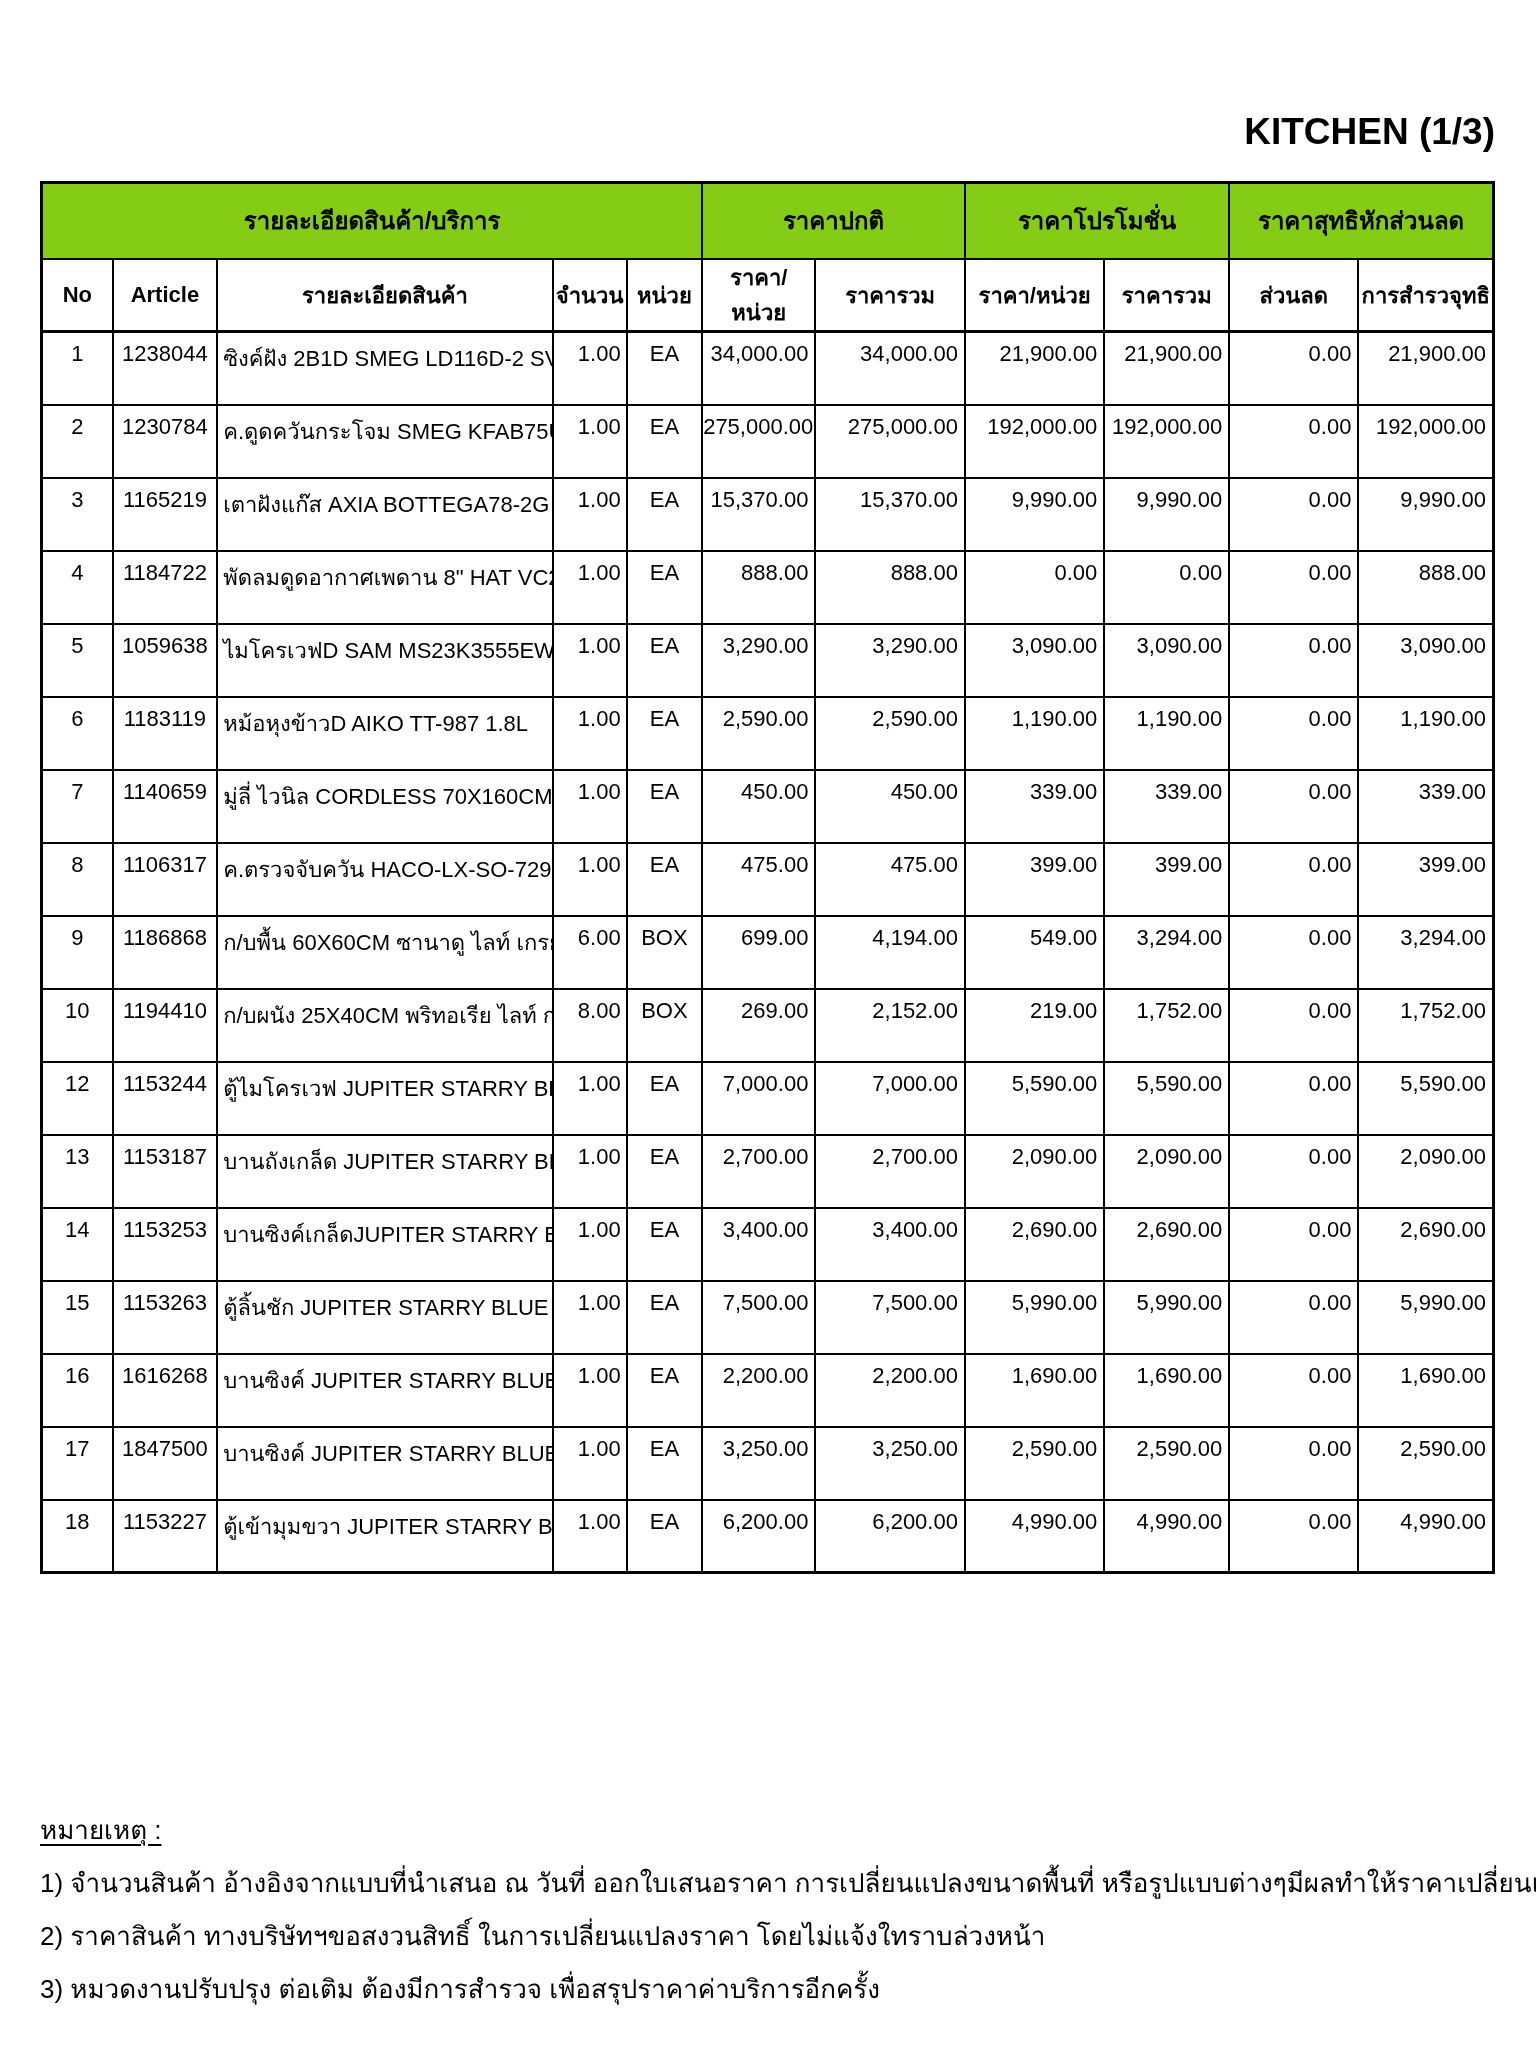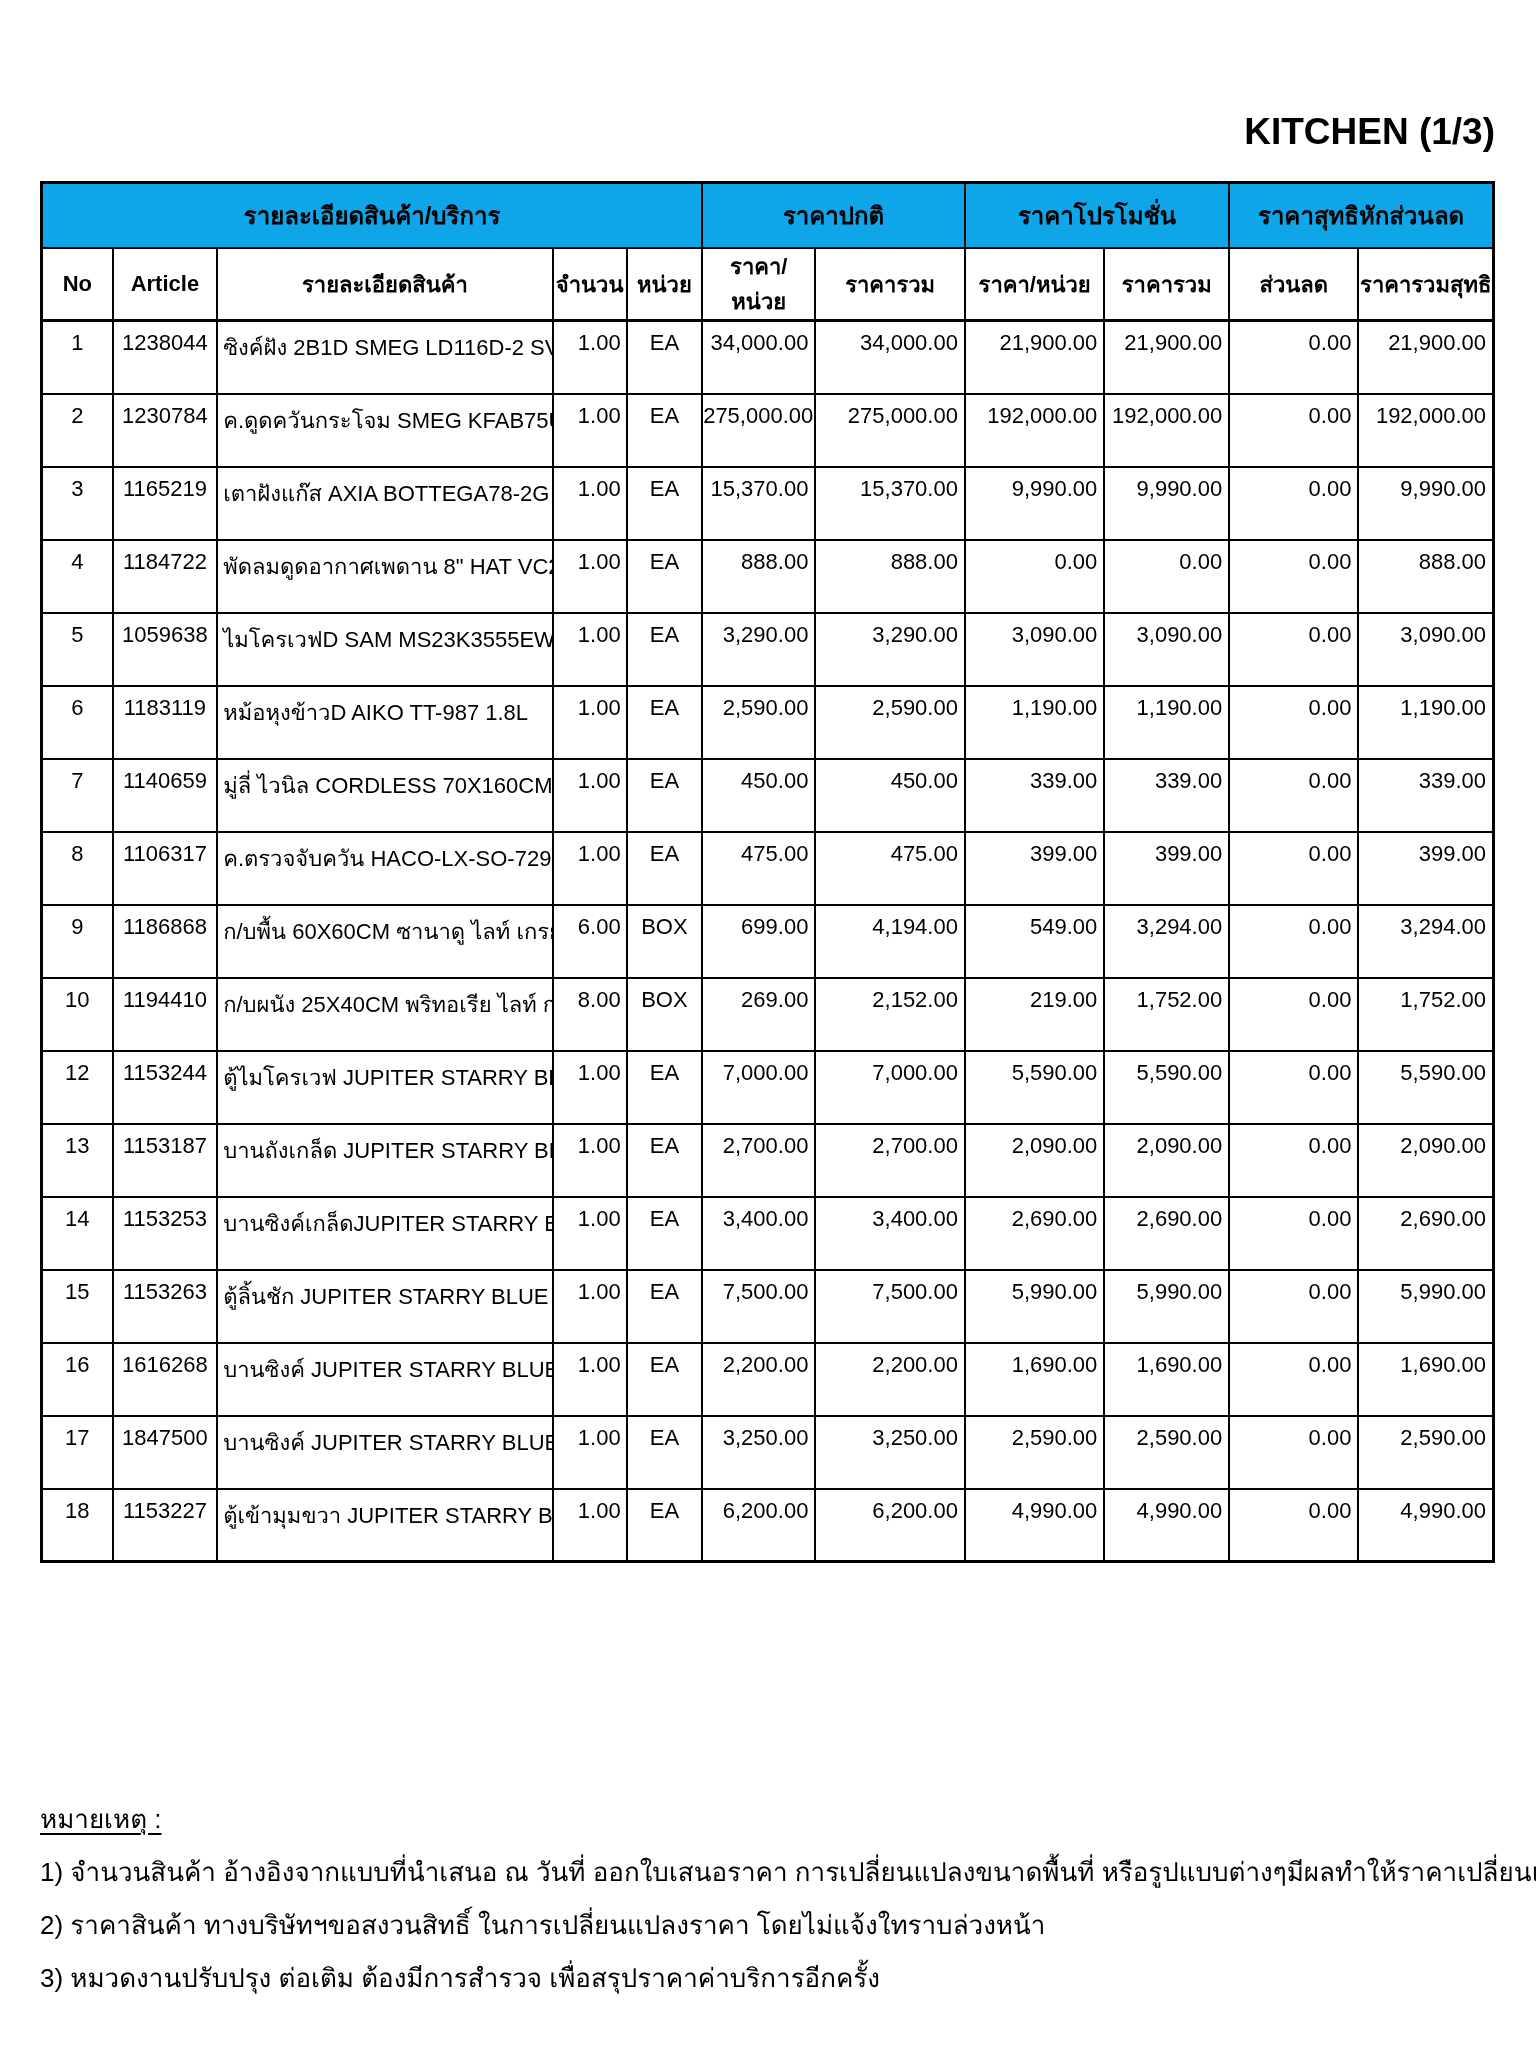--- a/index.html
+++ b/index.html
@@ -27,22 +27,22 @@
     width: 100%;
     border-collapse: collapse;
     table-layout: fixed;
     border: 3px solid #000;
   }
   .price-table th, .price-table td {
     border: 2px solid #000;
     overflow: hidden;
   }
   tr.group-row th {
-    background: #0ea5e9;
-    height: 66px;
+    background: #84cc16;
+    height: 77px;
     font-size: 24px;
     font-weight: bold;
     text-align: center;
     vertical-align: middle;
   }
   tr.col-row th {
     height: 72px;
     font-size: 22px;
     font-weight: bold;
     text-align: center;
@@ -106,21 +106,21 @@
         <th>No</th>
         <th>Article</th>
         <th>รายละเอียดสินค้า</th>
         <th>จำนวน</th>
         <th>หน่วย</th>
         <th>ราคา/หน่วย</th>
         <th>ราคารวม</th>
         <th>ราคา/หน่วย</th>
         <th>ราคารวม</th>
         <th>ส่วนลด</th>
-        <th>ราคารวมสุทธิ</th>
+        <th>การสำรวจุทธิ</th>
       </tr>
     </thead>
     <tbody id="tbody">
         <tr>
     <td class="c-no">1</td>
     <td class="c-article">1238044</td>
     <td class="c-desc">ซิงค์ฝัง 2B1D SMEG LD116D-2 SV</td>
     <td class="c-qty">1.00</td>
     <td class="c-unit">EA</td>
     <td class="c-num">34,000.00</td>

